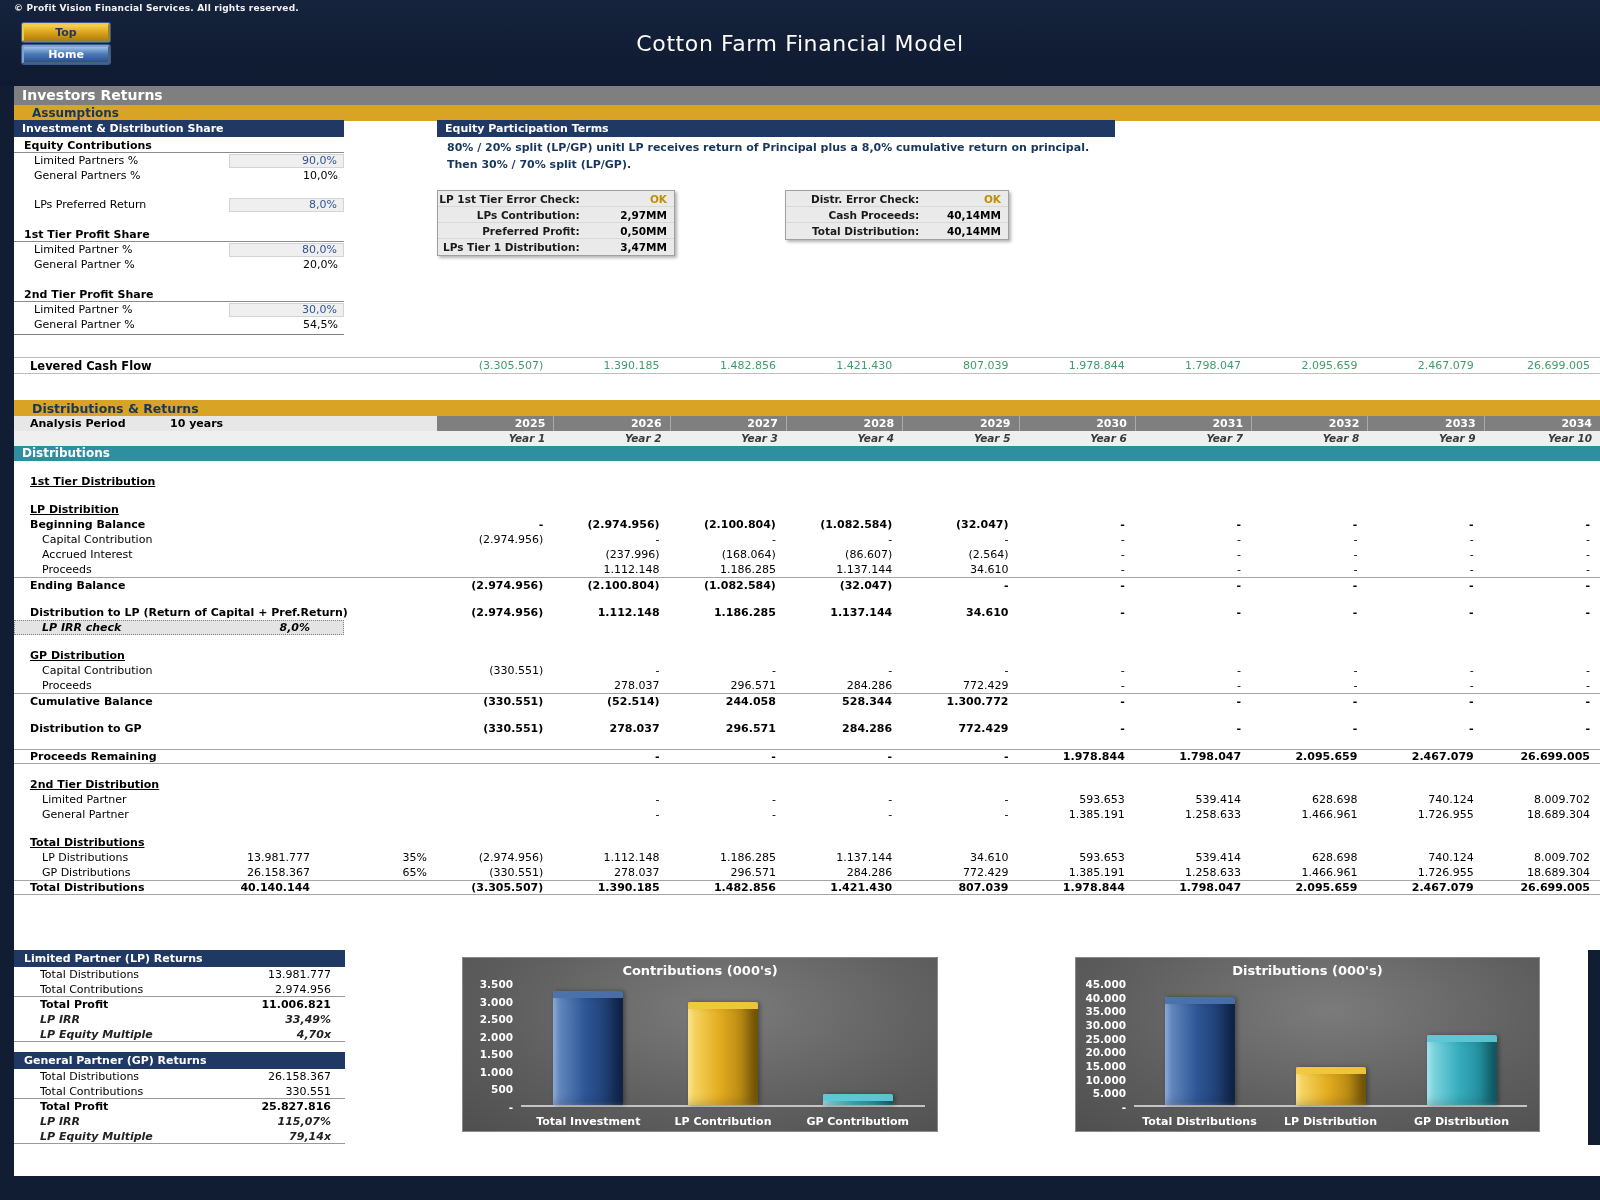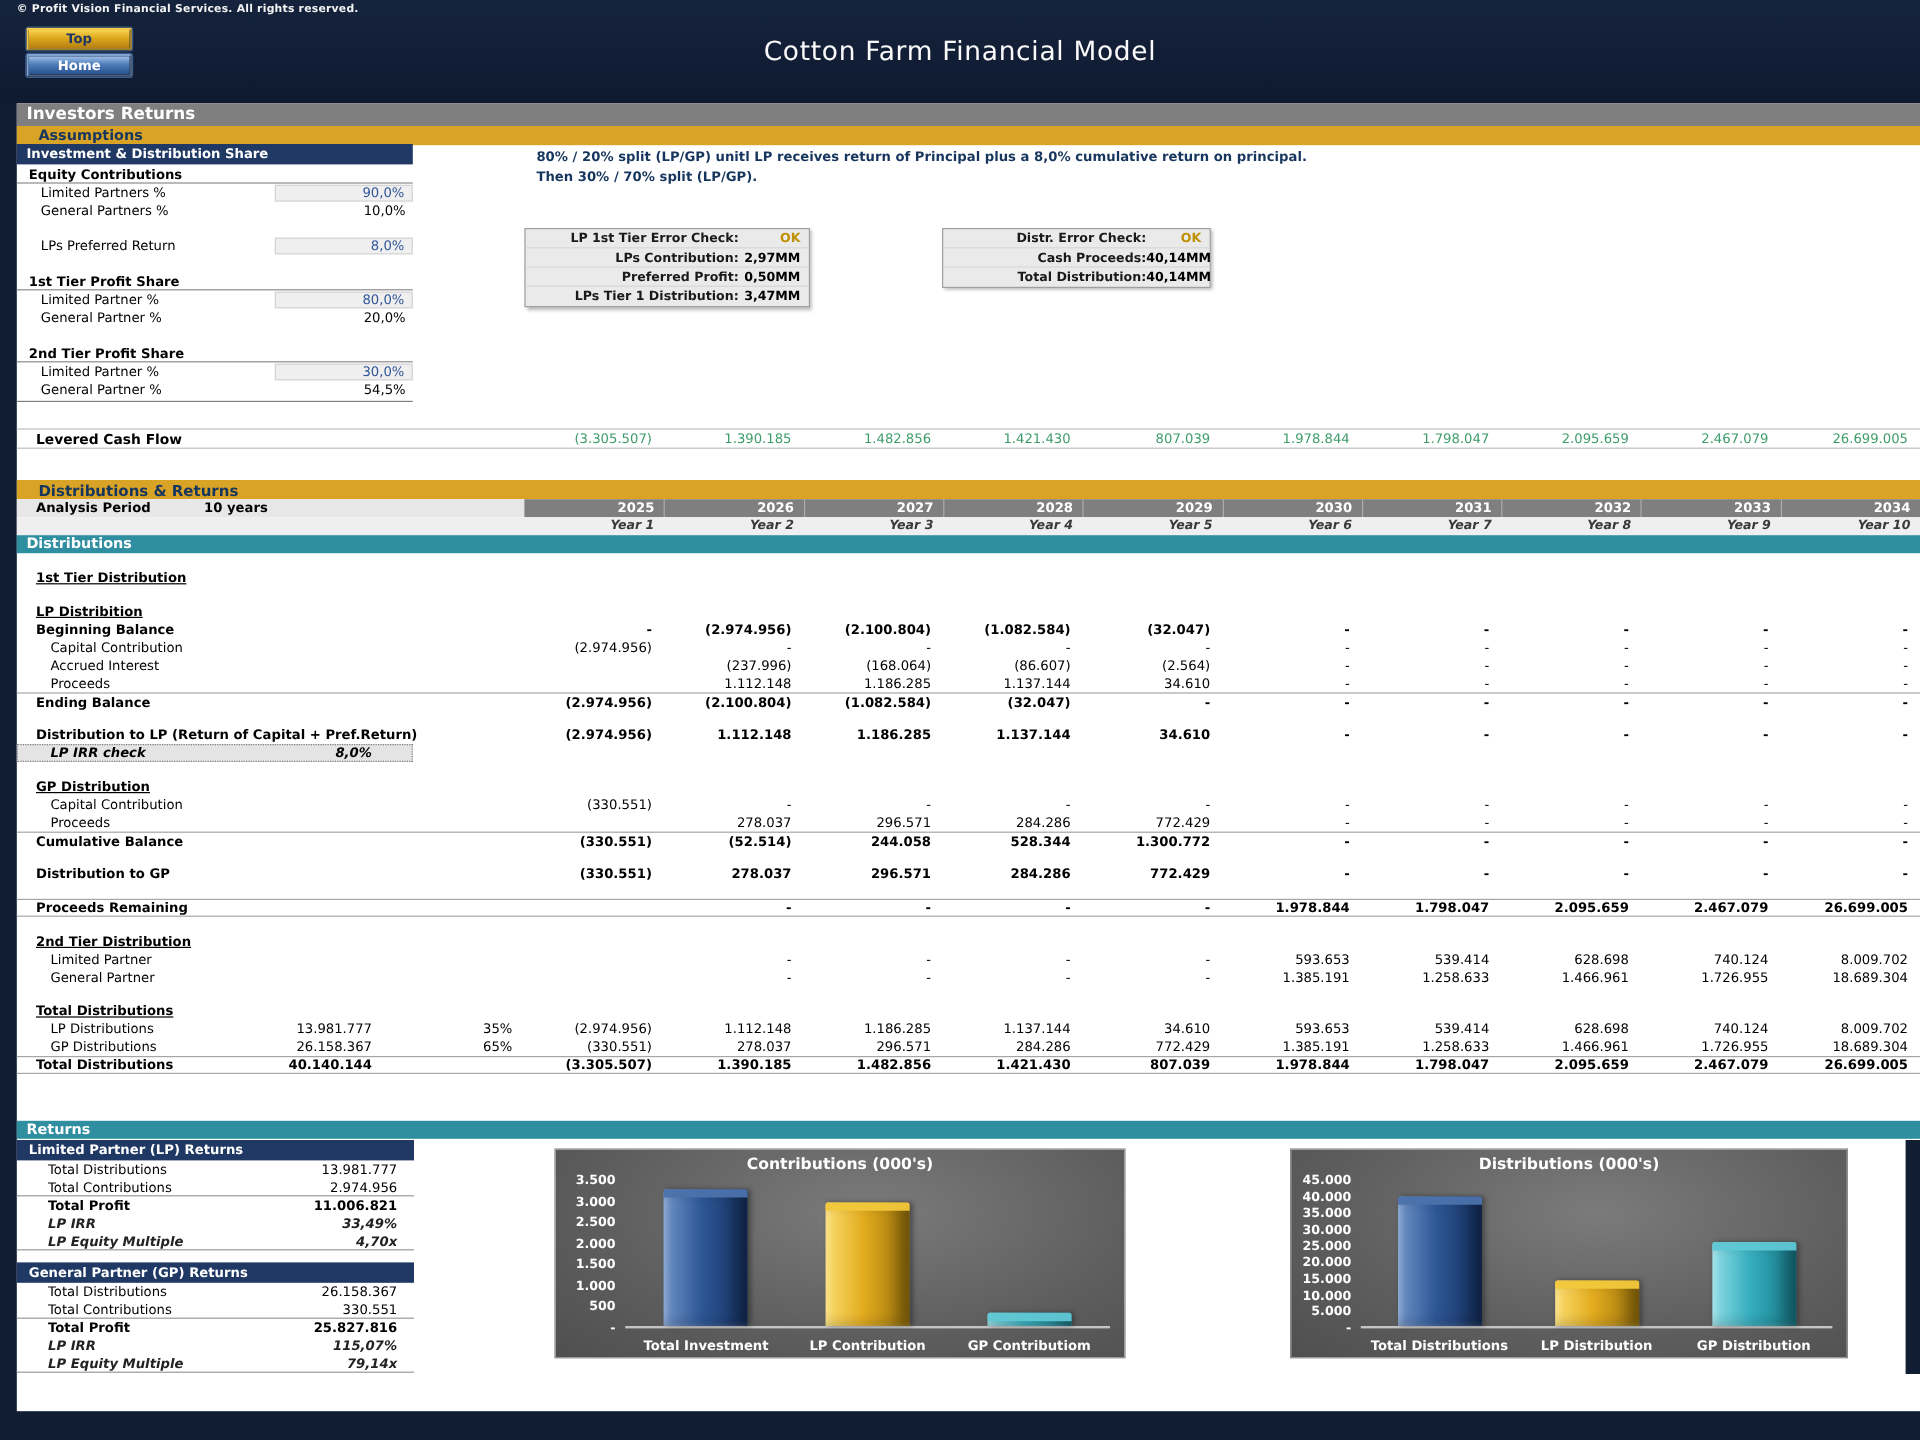--- a/index.html
+++ b/index.html
@@ -42,21 +42,21 @@
   
   .terms { position:absolute; left:423px; top:34px; width:678px; font-size:11px; }
   .terms .p-hdr { padding-left:8px; }
   .terms-line { color:#17365D; font-weight:bold; padding:4px 0 0 10px; }
   
   .errbox { position:absolute; background:#EAEAEA; border:1px solid #A0A0A0; box-shadow:2px 2px 3px rgba(0,0,0,.3); font-size:10.5px; }
   #errbox1 { left:423px; top:104px; width:238px; }
   #errbox2 { left:771px; top:104px; width:224px; }
   .err-row { display:flex; height:16px; align-items:center; border-bottom:1px solid #D8D8D8; }
   .err-row:last-child { border-bottom:none; }
-  .err-row .lbl { flex:0 0 60%; text-align:right; font-weight:bold; color:#1A1A1A;margin-left:36px; }
+  .err-row .lbl { flex:0 0 60%; text-align:right; font-weight:bold; color:#1A1A1A; }
   .err-row .val { flex:1; text-align:right; padding-right:7px; font-weight:bold; }
   .err-row .val.ok { color:#BF9000; }
   
   .t-row, .lcf { display:grid; grid-template-columns:186px 120px 117px repeat(10,1fr); height:15px; align-items:center; font-size:11px; }
   .num { text-align:right; padding-right:10px; white-space:nowrap; }
   .lcf { position:absolute; left:0; top:271px; width:100%; height:17px;
          border-top:1px solid #BFBFBF; border-bottom:1px solid #BFBFBF; }
   .lcf .lbl { grid-column:1/4; font-weight:bold; font-size:11.5px; padding-left:16px; }
   .lcf .num { color:#3F9C6B; }
   
@@ -161,20 +161,21 @@
           <span class="val input">30,0%</span>
         </div>
         <div class="a-row">
           <span class="lbl">General Partner %</span>
           <span class="val">54,5%</span>
         </div>
       </div>
   </div>
 
   <div class="terms">
+    <div class="p-hdr">Equity Participation Terms</div>
     <div class="terms-line">80% / 20% split (LP/GP) unitl LP receives return of Principal plus a 8,0% cumulative return on principal.</div>
     <div class="terms-line">Then 30% / 70% split (LP/GP).</div>
   </div>
 
   <div class="errbox" id="errbox1">
       <div class="err-row">
         <span class="lbl">LP 1st Tier Error Check:</span>
         <span class="val ok">OK</span>
       </div>
       <div class="err-row">
@@ -529,21 +530,20 @@
         <span class="num">1.421.430</span>
         <span class="num">807.039</span>
         <span class="num">1.978.844</span>
         <span class="num">1.798.047</span>
         <span class="num">2.095.659</span>
         <span class="num">2.467.079</span>
         <span class="num">26.699.005</span>
       </div>
     </div>
 
-  <div class="bar" id="bar-returns">Returns</div>
 
   <div class="retbox" id="ret1">
       <div class="ret-hdr">Limited Partner (LP) Returns</div>
       <div class="ret-row">
         <span class="lbl">Total Distributions</span>
         <span class="val">13.981.777</span>
       </div>
       <div class="ret-row bb">
         <span class="lbl">Total Contributions</span>
         <span class="val">2.974.956</span>

